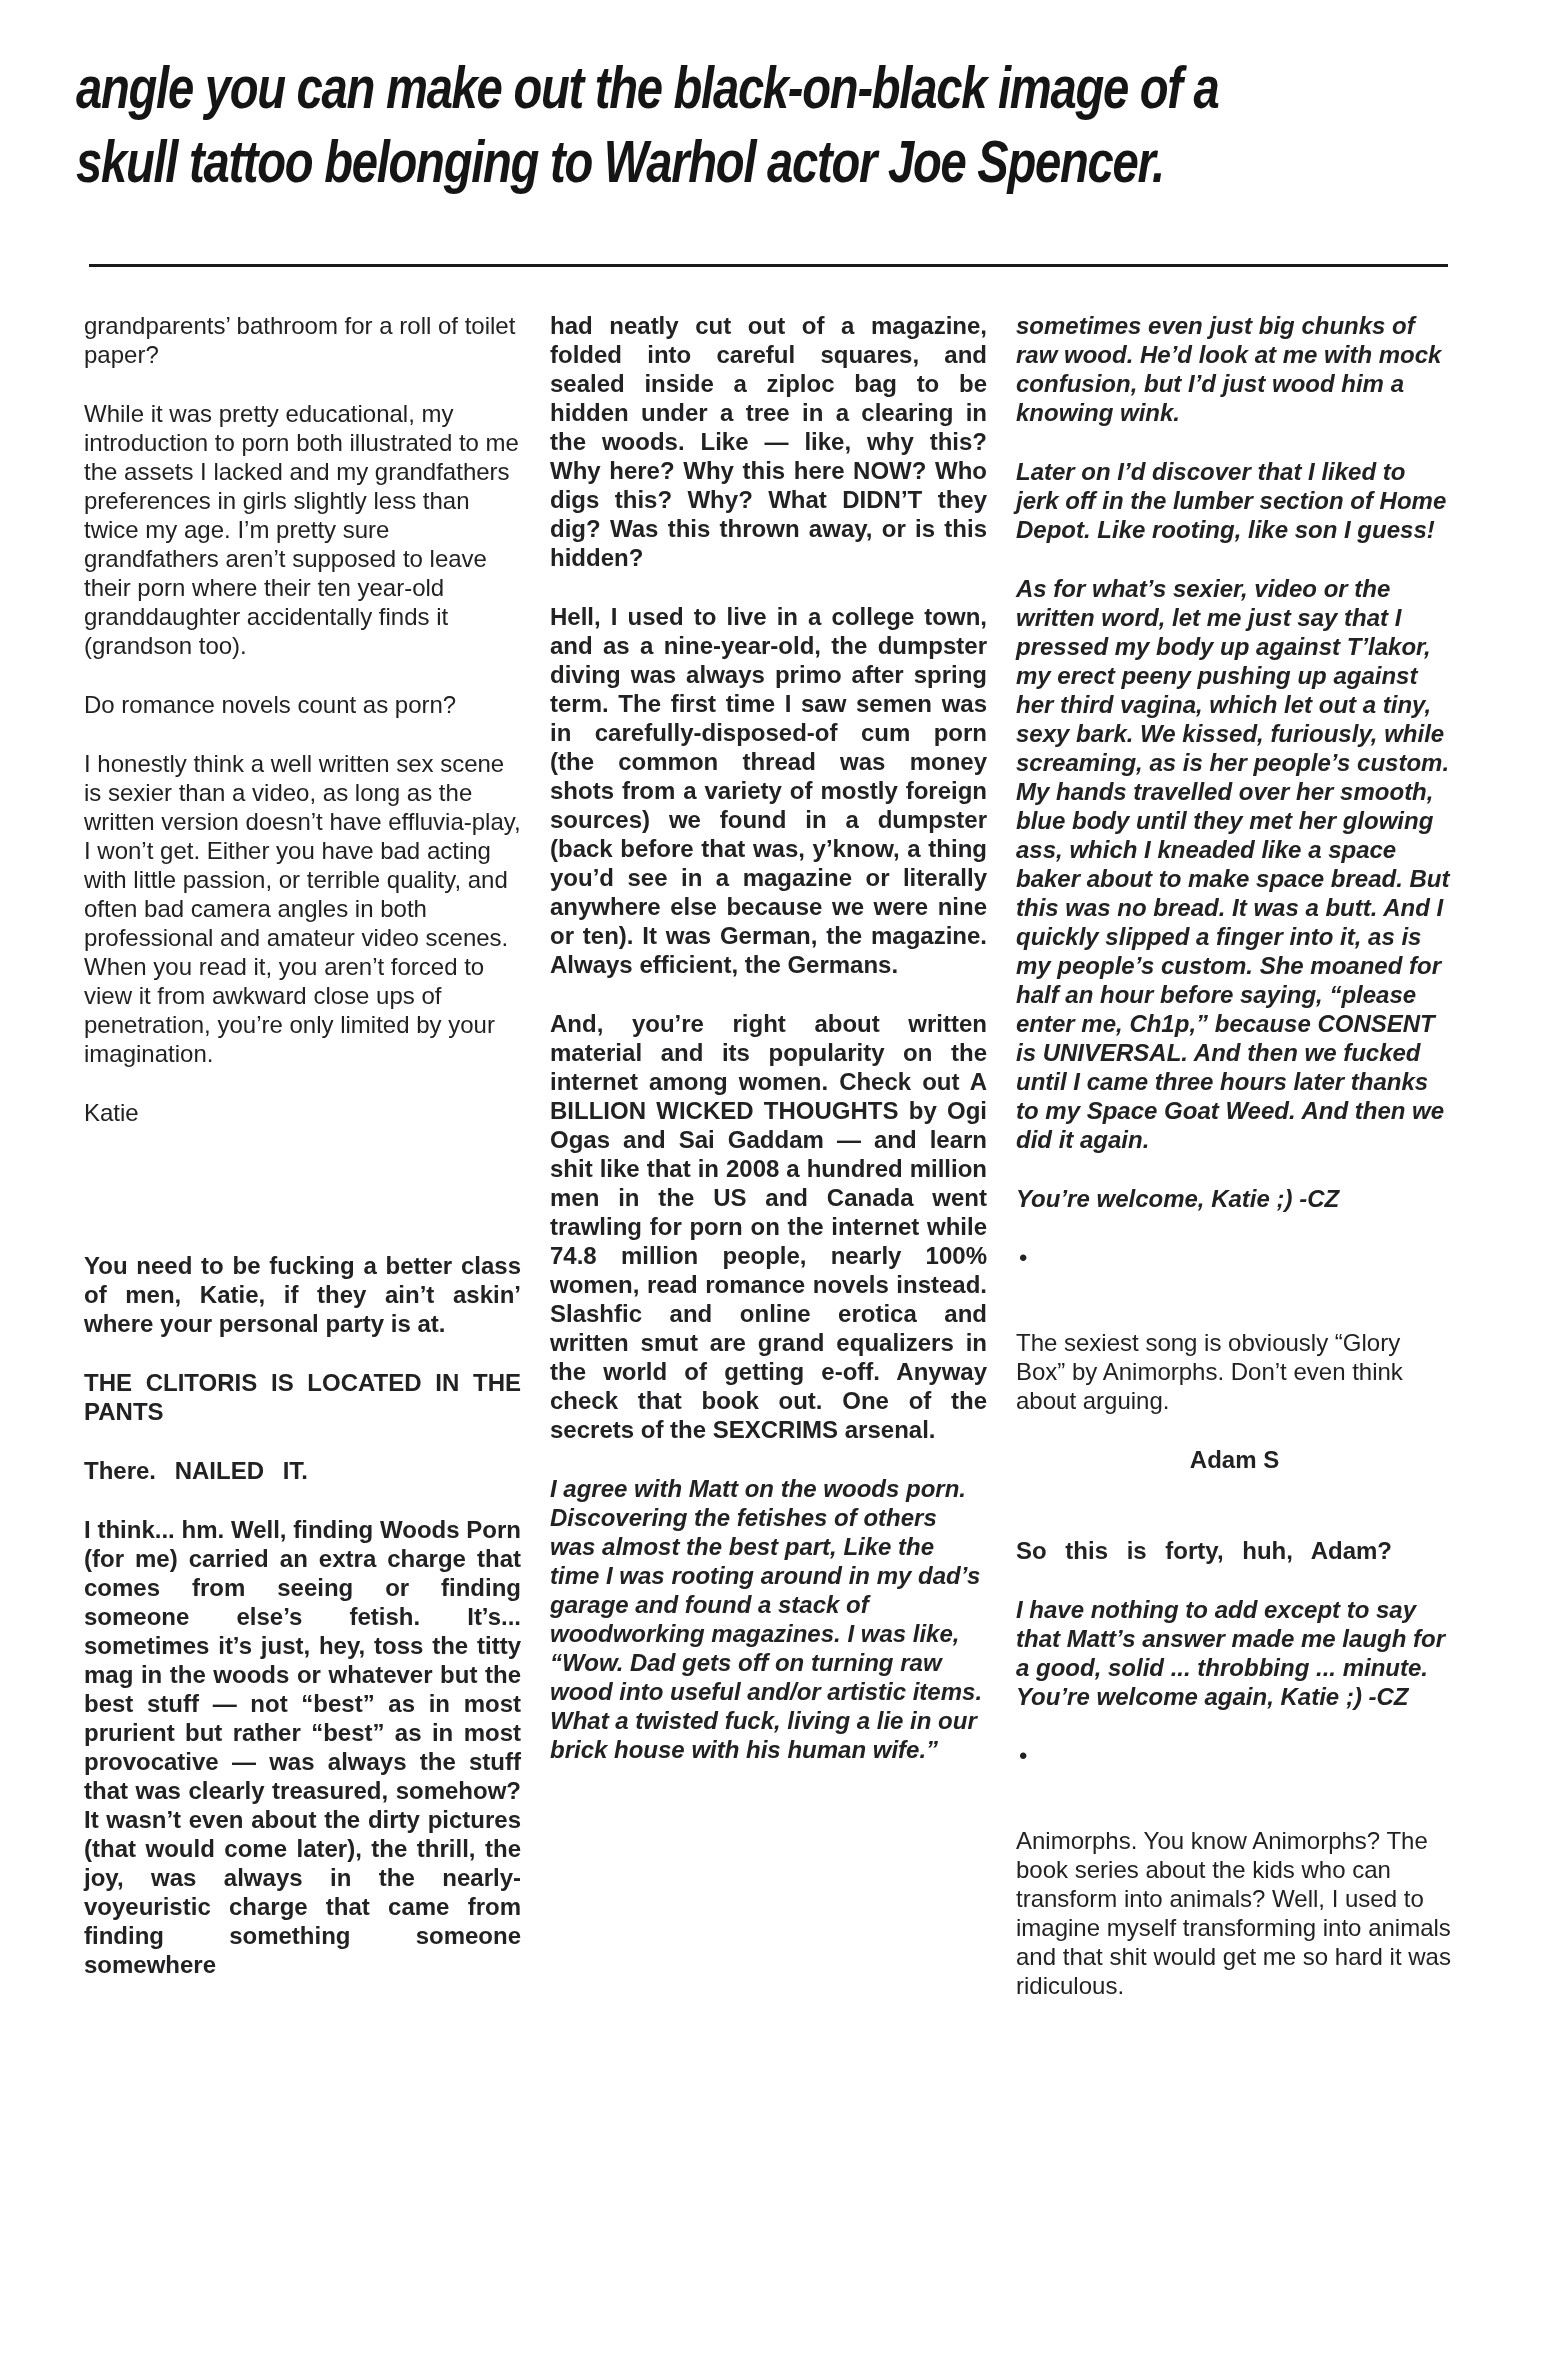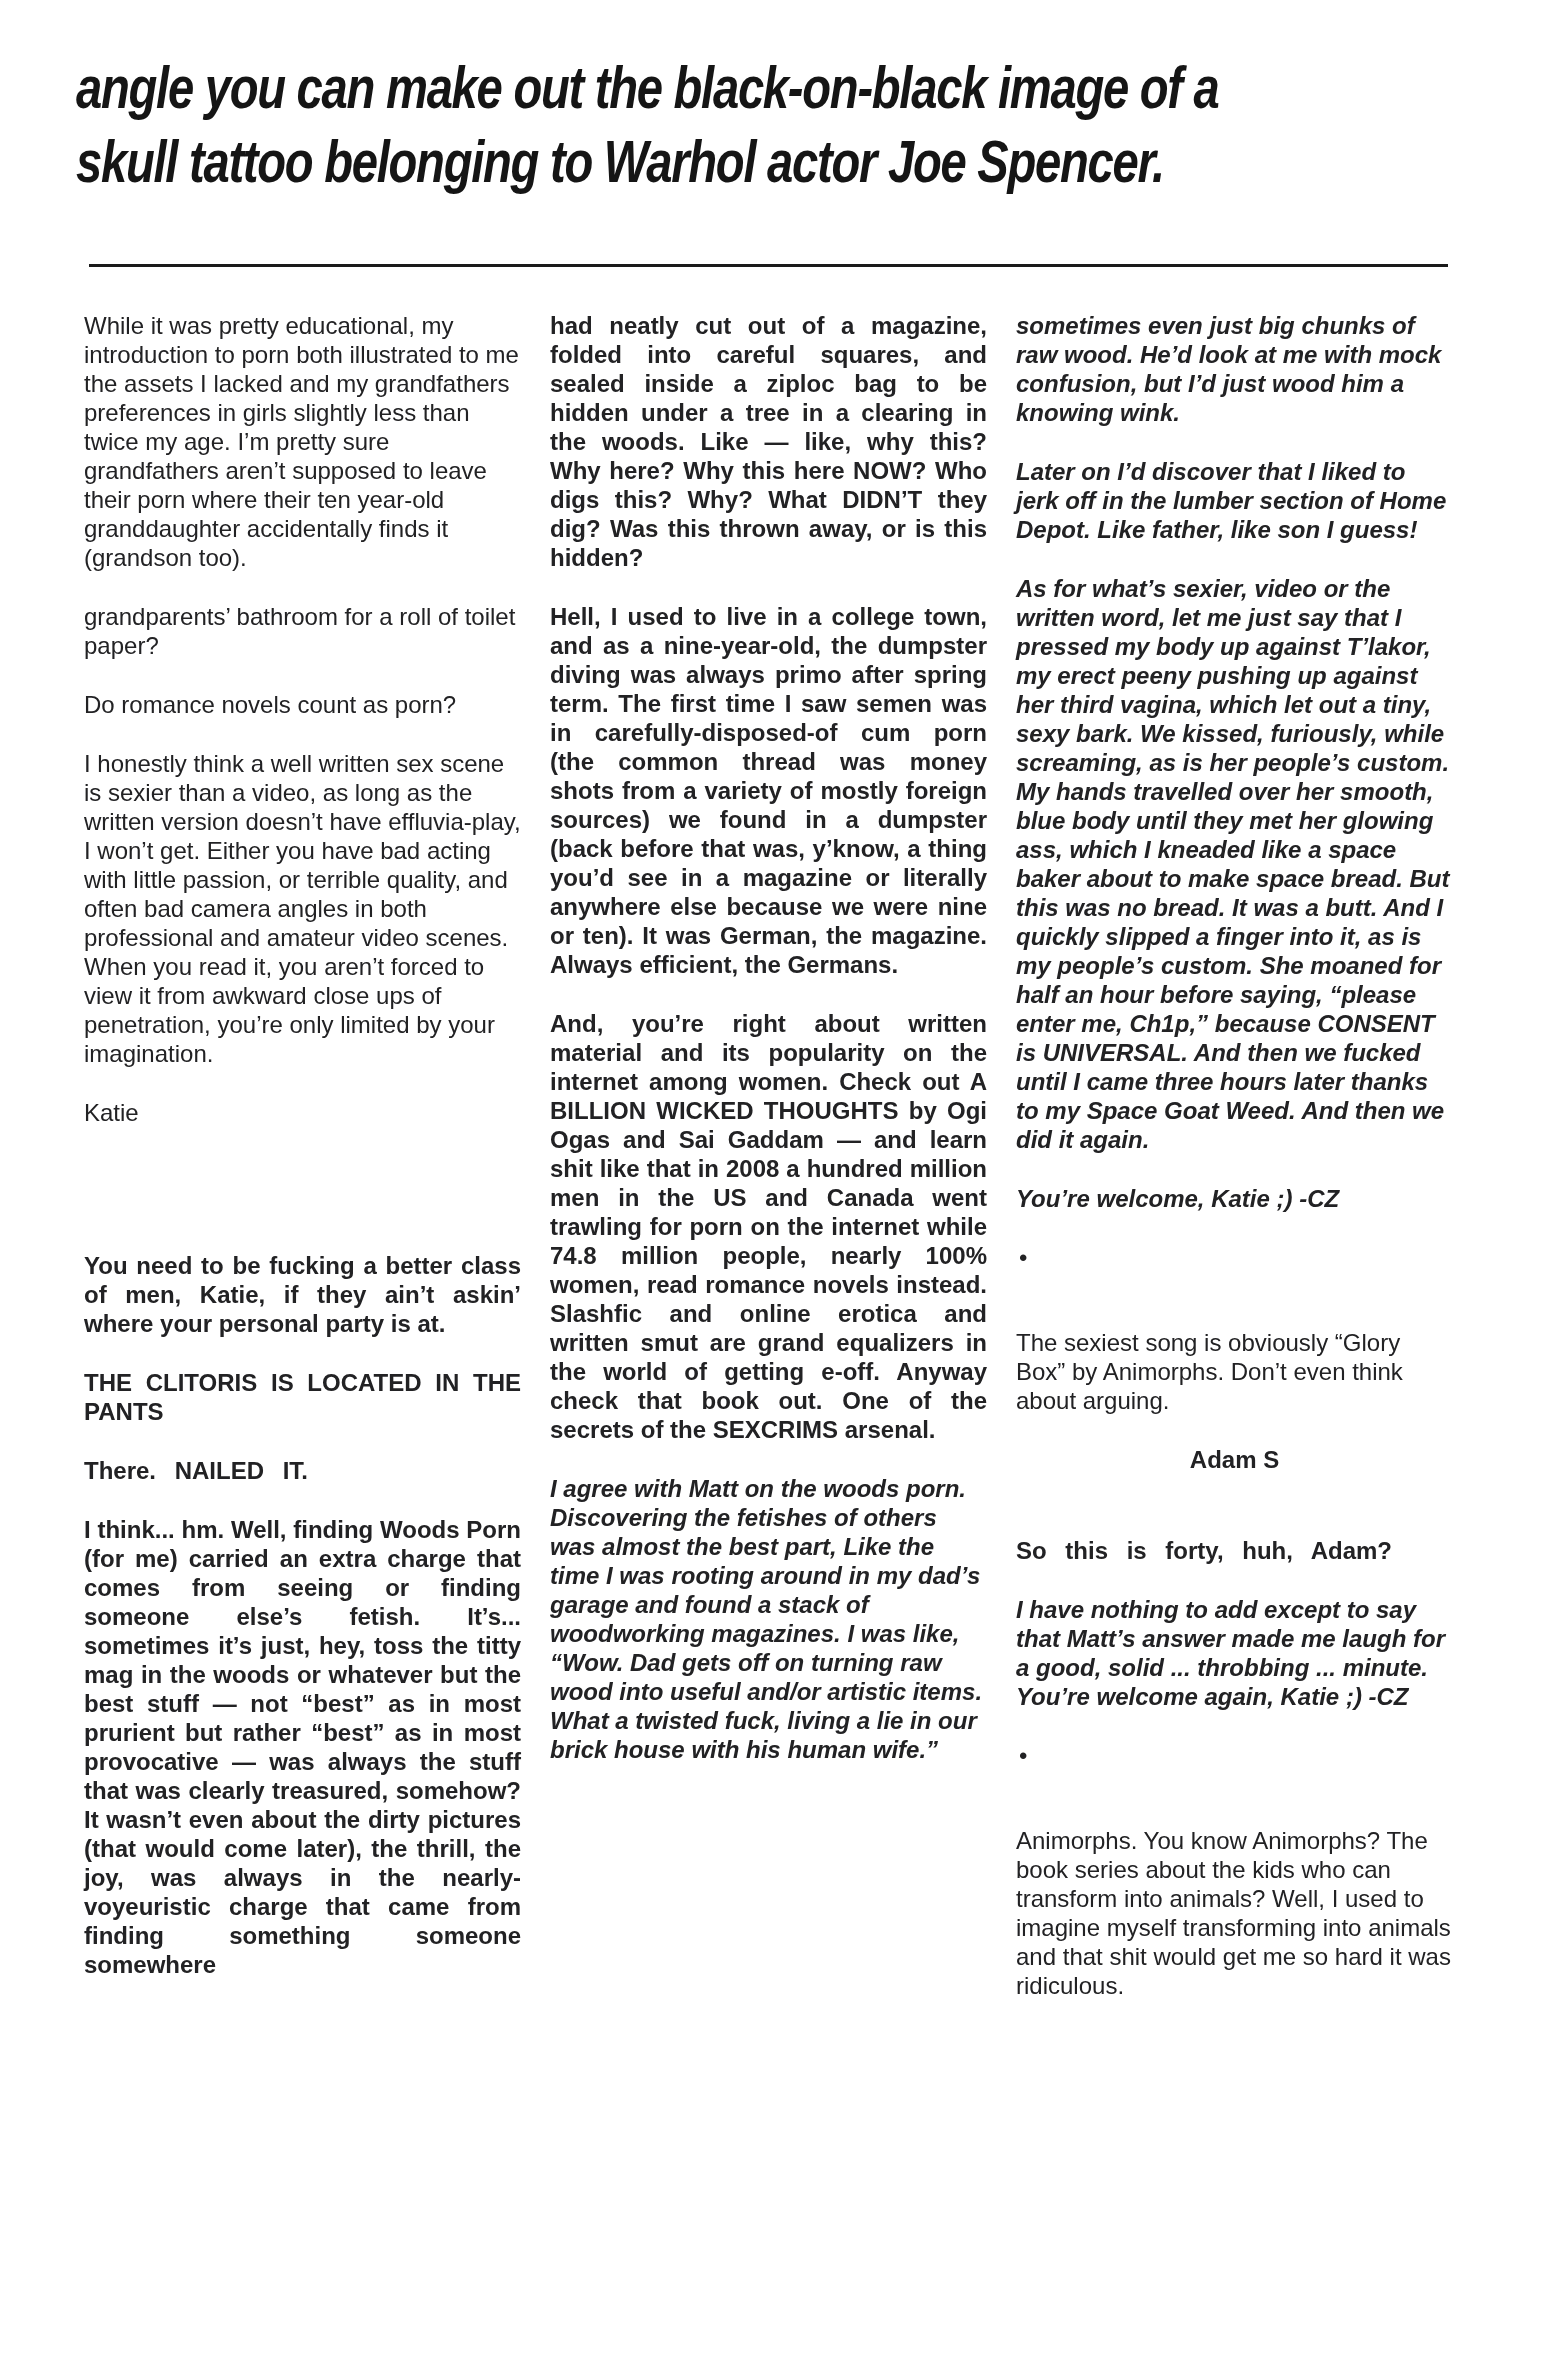--- a/index.html
+++ b/index.html
@@ -82,39 +82,39 @@
 <body>
 
 <div class="page">
   <div class="header">
     <span class="hline">angle you can make out the black-on-black image of a</span>
     <span class="hline">skull tattoo belonging to Warhol actor Joe Spencer.</span>
   </div>
   <div class="rule"></div>
   <div class="columns">
       <div class="col">
+        <p class="style-regular">grandparents’ bathroom for a roll of toilet paper?</p>
         <p class="style-regular">While it was pretty educational, my introduction to porn both illustrated to me the assets I lacked and my grandfathers preferences in girls slightly less than twice my age. I’m pretty sure grandfathers aren’t supposed to leave their porn where their ten year-old granddaughter accidentally finds it (grandson too).</p>
-        <p class="style-regular">grandparents’ bathroom for a roll of toilet paper?</p>
         <p class="style-regular">Do romance novels count as porn?</p>
         <p class="style-regular">I honestly think a well written sex scene is sexier than a video, as long as the written version doesn’t have effluvia-play, I won’t get. Either you have bad acting with little passion, or terrible quality, and often bad camera angles in both professional and amateur video scenes.  When you read it, you aren’t forced to view it from awkward close ups of penetration, you’re only limited by your imagination.</p>
         <p class="style-signature">Katie</p>
         <p class="style-bold">You need to be fucking a better class of men, Katie, if they ain’t askin’ where your personal party is at.</p>
         <p class="style-bold">THE CLITORIS IS LOCATED IN THE PANTS</p>
         <p class="style-boldwide">There. NAILED IT.</p>
         <p class="style-bold">I think... hm. Well, finding Woods Porn (for me) carried an extra charge that comes from seeing or finding someone else’s fetish. It’s... sometimes it’s just, hey, toss the titty mag in the woods or whatever but the best stuff — not “best” as in most prurient but rather “best” as in most provocative — was always the stuff that was clearly treasured, somehow? It wasn’t even about the dirty pictures (that would come later), the thrill, the joy, was always in the nearly-voyeuristic charge that came from finding something someone somewhere</p>
       </div>
       <div class="col">
         <p class="style-bold">had neatly cut out of a magazine, folded into careful squares, and sealed inside a ziploc bag to be hidden under a tree in a clearing in the woods. Like — like, why this? Why here? Why this here NOW? Who digs this? Why? What DIDN’T they dig? Was this thrown away, or is this hidden?</p>
         <p class="style-bold">Hell, I used to live in a college town, and as a nine-year-old, the dumpster diving was always primo after spring term. The first time I saw semen was in carefully-disposed-of cum porn (the common thread was money shots from a variety of mostly foreign sources) we found in a dumpster (back before that was, y’know, a thing you’d see in a magazine or literally anywhere else because we were nine or ten). It was German, the magazine. Always efficient, the Germans.</p>
         <p class="style-bold">And, you’re right about written material and its popularity on the internet among women. Check out A BILLION WICKED THOUGHTS by Ogi Ogas and Sai Gaddam — and learn shit like that in 2008 a hundred million men in the US and Canada went trawling for porn on the internet while 74.8 million people, nearly 100% women, read romance novels instead. Slashfic and online erotica and written smut are grand equalizers in the world of getting e-off. Anyway check that book out. One of the secrets of the SEXCRIMS arsenal.</p>
         <p class="style-bolditalic">I agree with Matt on the woods porn. Discovering the fetishes of others was almost the best part, Like the time I was rooting around in my dad’s garage and found a stack of woodworking magazines. I was like, “Wow. Dad gets off on turning raw wood into useful and/or artistic items. What a twisted fuck, living a lie in our brick house with his human wife.”</p>
       </div>
       <div class="col">
         <p class="style-bolditalic">sometimes even just big chunks of raw wood. He’d look at me with mock confusion, but I’d just wood him a knowing wink.</p>
-        <p class="style-bolditalic">Later on I’d discover that I liked to jerk off in the lumber section of Home Depot. Like father, like son I guess!</p>
+        <p class="style-bolditalic">Later on I’d discover that I liked to jerk off in the lumber section of Home Depot. Like rooting, like son I guess!</p>
         <p class="style-bolditalic">As for what’s sexier, video or the written word, let me just say that I pressed my body up against T’lakor, my erect peeny pushing up against her third vagina, which let out a tiny, sexy bark. We kissed, furiously, while screaming, as is her people’s custom. My hands travelled over her smooth, blue body until they met her glowing ass, which I kneaded like a space baker about to make space bread. But this was no bread. It was a butt. And I quickly slipped a finger into it, as is my people’s custom. She moaned for half an hour before saying, “please enter me, Ch1p,” because CONSENT is UNIVERSAL. And then we fucked until I came three hours later thanks to my Space Goat Weed. And then we did it again.</p>
         <p class="style-bolditalic">You’re welcome, Katie ;) -CZ</p>
         <p class="style-bullet">•</p>
         <p class="style-regular">The sexiest song is obviously “Glory Box” by Animorphs. Don’t even think about arguing.</p>
         <p class="style-signature2">Adam S</p>
         <p class="style-boldwide">So this is forty, huh, Adam?</p>
         <p class="style-bolditalic">I have nothing to add except to say that Matt’s answer made me laugh for a good, solid ... throbbing ... minute. You’re welcome again, Katie ;) -CZ</p>
         <p class="style-bullet">•</p>
         <p class="style-regular">Animorphs. You know Animorphs? The book series about the kids who can transform into animals? Well, I used to imagine myself transforming into animals and that shit would get me so hard it was ridiculous.</p>
       </div>

